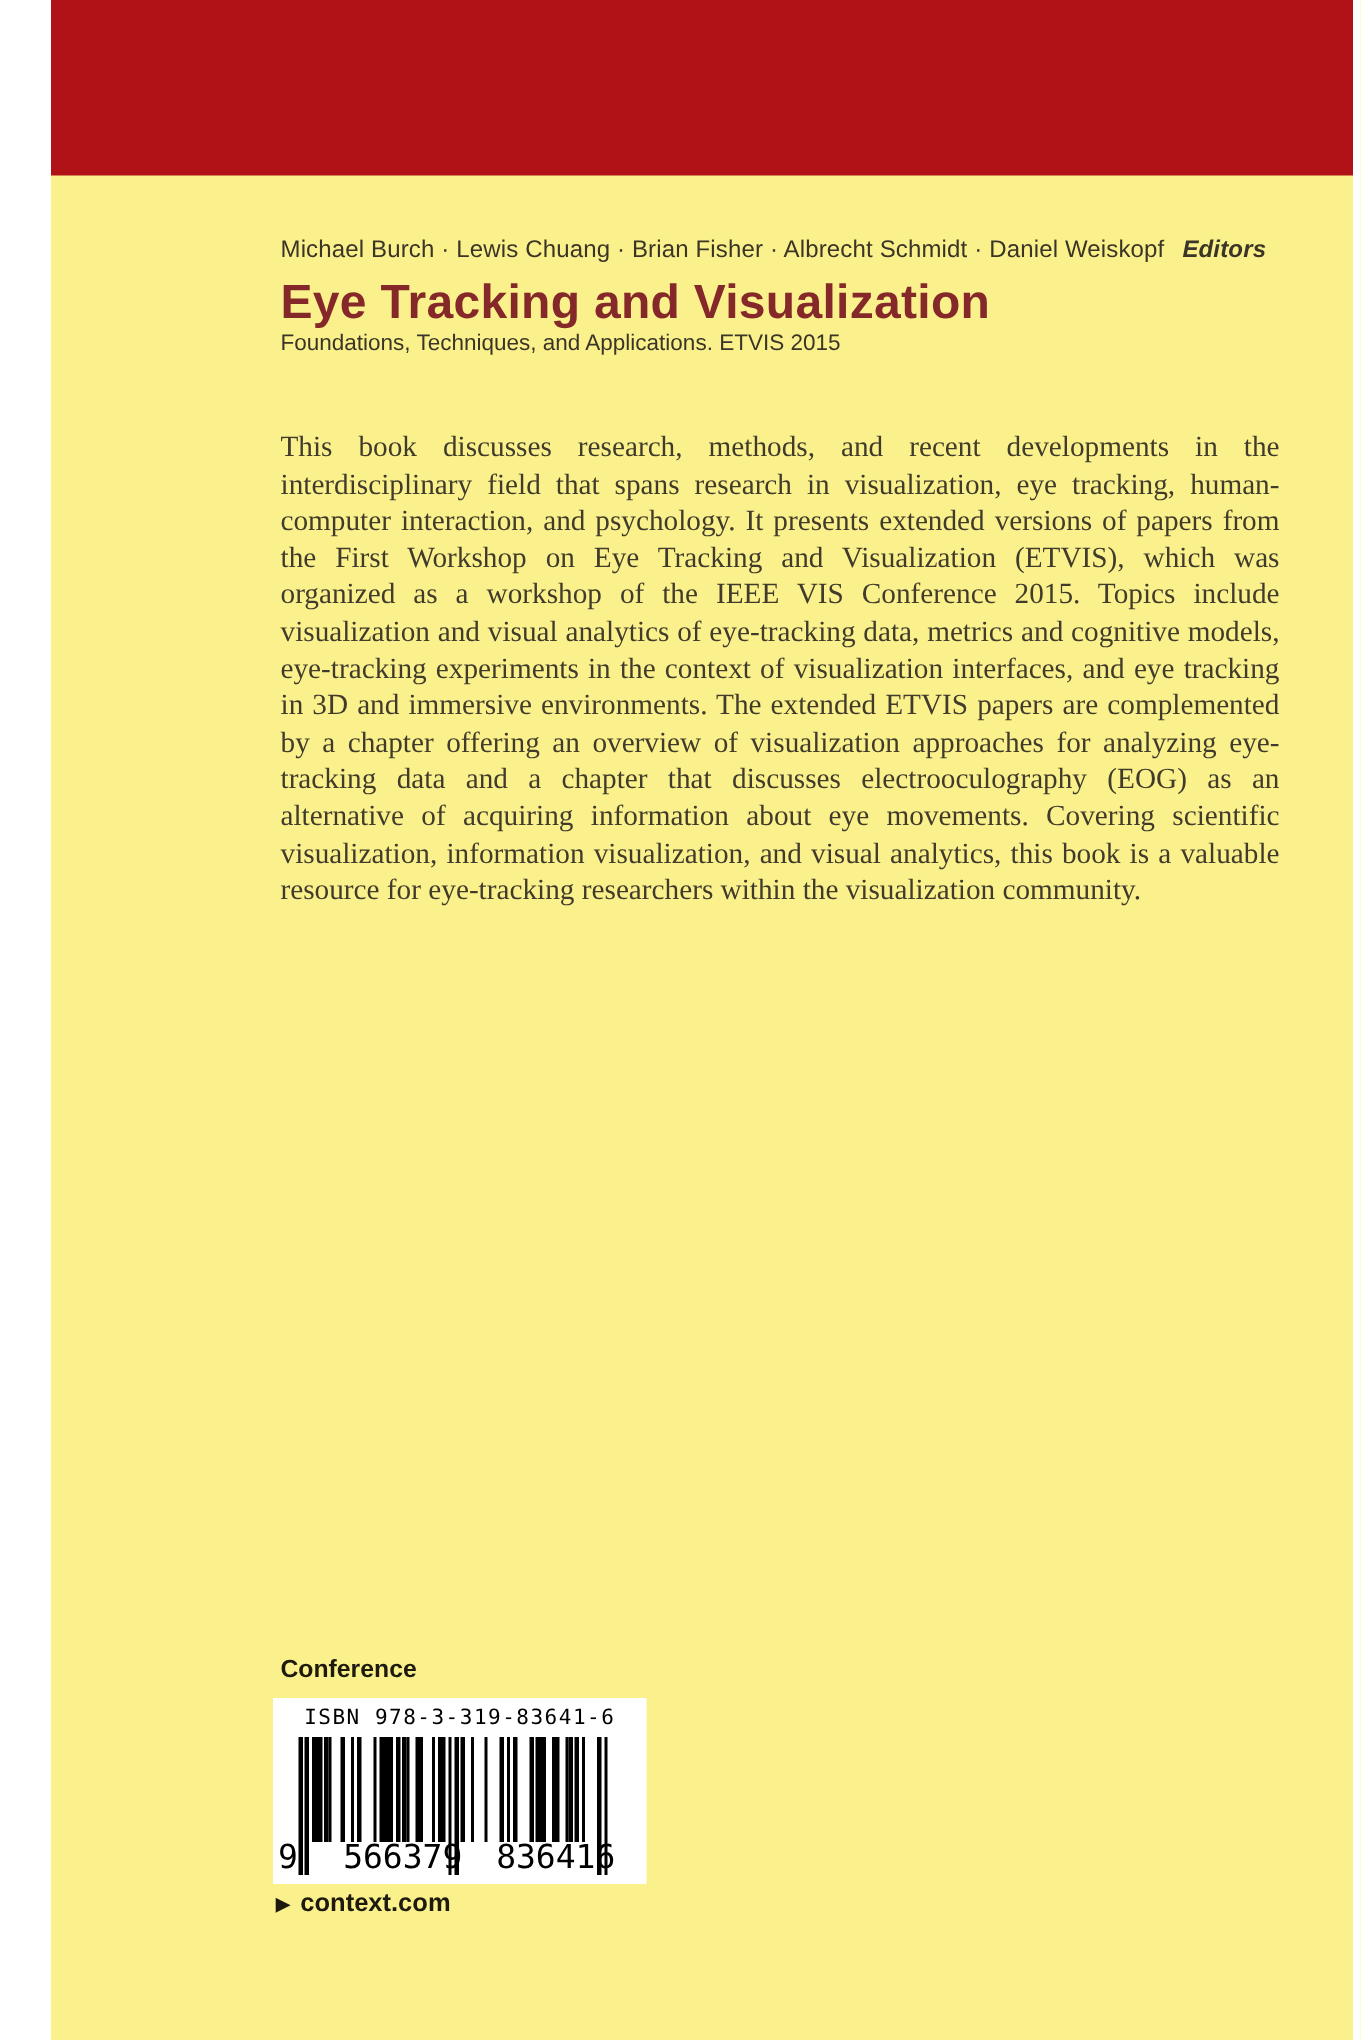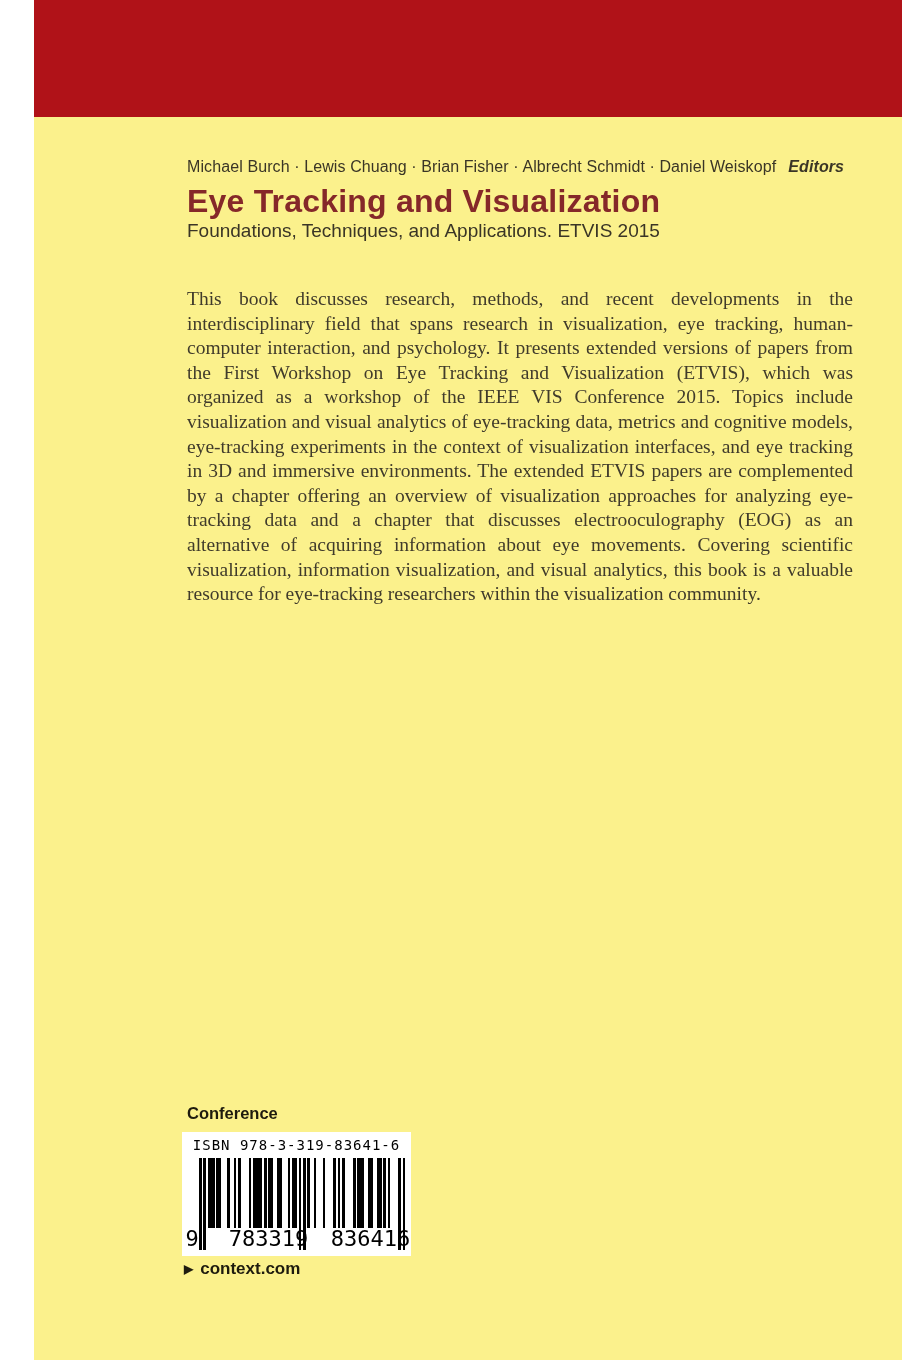--- a/index.html
+++ b/index.html
@@ -48,36 +48,37 @@
     letter-spacing:0.1px;
   }
   .editors-role{font-style:italic;font-weight:bold;margin-left:12px;}
   .book-title{
     position:absolute;left:153px;top:183px;width:720px;
     font-size:32px;font-weight:bold;color:var(--title-maroon);
     letter-spacing:0.2px;
   }
   .book-subtitle{
     position:absolute;left:153px;top:220px;width:720px;
-    font-size:19px;font-weight:500;color:var(--header-text);
+    font-size:15px;font-weight:500;color:var(--header-text);
   }
   .book-description{
     position:absolute;left:153px;top:287px;width:666px;
     font-family:"Liberation Serif",serif;
     font-size:19.5px;line-height:24.6px;
     color:var(--body-text);
     text-align:justify;
   }
   .category-label{
     position:absolute;left:153px;top:1104px;
     font-size:16.5px;font-weight:bold;color:var(--footer-text);
   }
   .barcode-box{
     position:absolute;left:148px;top:1132px;width:229px;height:124px;
     background:var(--barcode-bg);
+    padding-left:20px;
   }
   .isbn-label{
     position:absolute;left:0;top:5px;width:100%;
     text-align:center;
     font-family:"DejaVu Sans Mono",monospace;
     font-size:14px;letter-spacing:1px;
     color:var(--barcode-ink);white-space:nowrap;
   }
   .barcode-bars{
     position:absolute;left:17px;top:26px;width:206px;height:92px;
@@ -173,21 +174,21 @@
         <div class="bar" style="left: 171.305px; width: 2.56842px;"></div>
         <div class="bar" style="left: 177.811px; width: 2.56842px;"></div>
         <div class="bar" style="left: 179.979px; width: 2.56842px;"></div>
         <div class="bar" style="left: 184.316px; width: 2.56842px;"></div>
         <div class="bar" style="left: 188.653px; width: 2.56842px;"></div>
         <div class="bar guard" style="left: 199.495px; width: 2.56842px;"></div>
         <div class="bar guard" style="left: 203.832px; width: 2.56842px;"></div>
       </div>
     <div class="ean-digits">
       <span class="ean-first">9</span>
-      <span class="ean-left">783319</span>
+      <span class="ean-left">566379</span>
       <span class="ean-right">836416</span>
     </div>
   </div>
 
   <div class="publisher-line">
     <span class="publisher-arrow">▶</span>
     <span>context.com</span>
   </div>
 
 </div>

